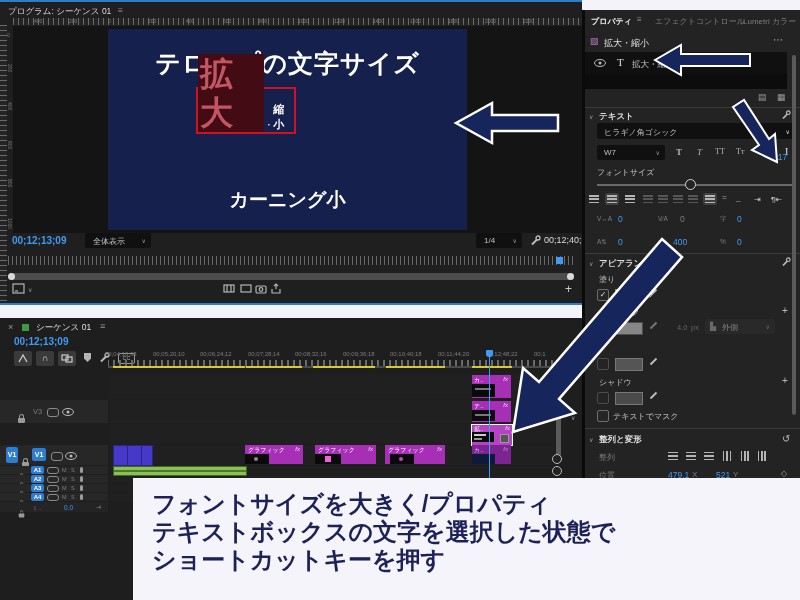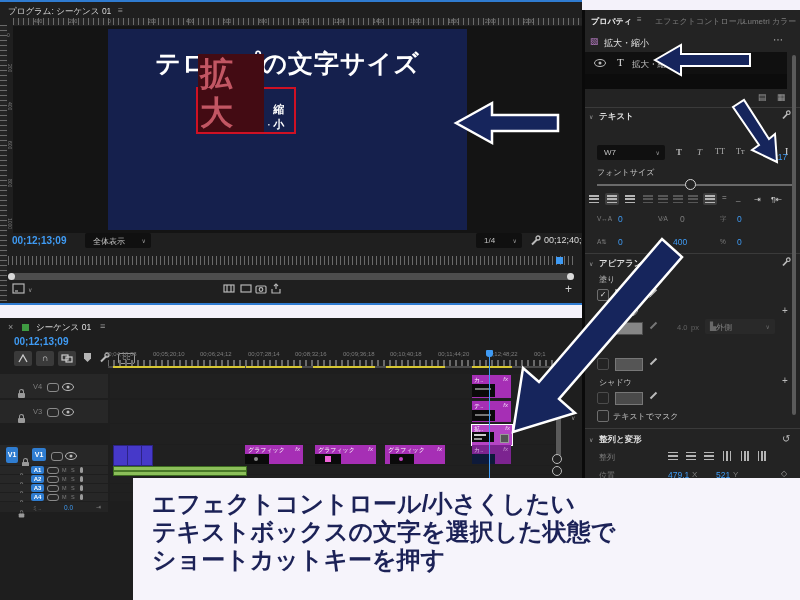--- a/index.html
+++ b/index.html
@@ -60,20 +60,21 @@
   <span class="a dim" style="left:7px;top:216px;font-size:5px;writing-mode:vertical-rl">1000</span>
 
   <div class="a" style="left:13px;top:24px;width:569px;height:207px;background:#141414"></div>
   <div class="a" style="left:108px;top:27px;width:359px;height:201px;background:#15204d">
     <div class="a jp" style="left:0;top:18px;width:359px;text-align:center;color:#fff;font-size:25px;letter-spacing:1px">テロップの文字サイズ</div>
     <div class="a" style="left:88px;top:58px;width:96px;height:43px;border:2px solid #cf1124;display:flex;align-items:flex-end">
       <span class="jp" style="background:#430b13;color:#c25663;font-size:33px;line-height:39px;padding:0 2px">拡大</span>
       <span style="color:#fff;font-size:9px;line-height:14px">・</span>
       <span class="jp" style="color:#fff;font-size:11px;line-height:15px">縮小</span>
     </div>
+    <div class="a jp" style="left:0;top:158px;width:359px;text-align:center;color:#fff;font-size:19px;letter-spacing:0">カーニング小</div>
   </div>
 
   <div class="a blue" style="left:12px;top:233px;font-size:10px;font-weight:bold">00;12;13;09</div>
   <div class="a well" style="left:85px;top:231px;width:66px;height:15px">
     <span class="a txt" style="left:8px;top:3px;font-size:8px">全体表示</span>
     <span class="a chev" style="right:5px;top:4px">∨</span>
   </div>
   <div class="a well" style="left:476px;top:231px;width:46px;height:15px">
     <span class="a txt" style="left:8px;top:3px;font-size:8px">1/4</span>
     <span class="a chev" style="right:5px;top:4px">∨</span>
@@ -137,20 +138,24 @@
   <span class="a" style="left:173px;top:82px;color:#999;font-size:9px">▤</span>
   <span class="a" style="left:192px;top:82px;color:#999;font-size:9px">▦</span>
   <div class="a" style="left:0;top:97px;width:215px;height:1px;background:#3a3a3a"></div>
 
   <span class="a chev" style="left:4px;top:103px">∨</span>
   <span class="a txt" style="left:14px;top:101px;font-weight:bold;color:#dedede">テキスト</span>
   <svg class="a" style="left:196px;top:100px" width="10" height="10">
       <circle cx="7.3" cy="2.7" r="1.8" fill="none" stroke="#bbb" stroke-width="1.2"></circle>
       <line x1="6.3" y1="4" x2="2" y2="8.5" stroke="#bbb" stroke-width="1.8"></line>
     </svg>
+  <div class="a well" style="left:12px;top:113px;width:198px;height:16px">
+    <span class="a txt" style="left:7px;top:4px;font-size:8px">ヒラギノ角ゴシック</span>
+    <span class="a chev" style="right:5px;top:5px;color:#ddd">∨</span>
+  </div>
   <div class="a well" style="left:12px;top:135px;width:68px;height:15px">
     <span class="a txt" style="left:7px;top:3px;font-size:8px">W7</span>
     <span class="a chev" style="right:5px;top:4px">∨</span>
   </div>
   <span class="a" style="left:91px;top:137px;color:#b5b5b5;font-size:9px;font-weight:bold;font-family:'Liberation Serif',serif">T</span>
   <span class="a" style="left:112px;top:137px;color:#b5b5b5;font-size:9px;font-style:italic;font-family:'Liberation Serif',serif">T</span>
   <span class="a" style="left:130px;top:137px;color:#b5b5b5;font-size:8px;font-family:'Liberation Serif',serif">TT</span>
   <span class="a" style="left:151px;top:137px;color:#b5b5b5;font-size:8px;font-family:'Liberation Serif',serif">Tт</span>
   <span class="a" style="left:172px;top:137px;color:#b5b5b5;font-size:8px;font-family:'Liberation Serif',serif">T¹</span>
   <span class="a" style="left:200px;top:136px;color:#e0e0e0;font-size:10px;font-family:'Liberation Serif',serif">I</span>
@@ -222,21 +227,21 @@
   <span class="a" style="left:197px;top:295px;color:#bbb;font-size:10px">+</span>
   <div class="a cbx" style="left:12px;top:312px;opacity:.55"></div>
   <div class="a" style="left:30px;top:312px;width:26px;height:11px;background:#e8e8e8;border:1px solid #777;opacity:.5"></div>
   <svg class="a" style="left:63px;top:311px;opacity:.55" width="10" height="11">
       <line x1="8.5" y1="1.5" x2="2.5" y2="7.5" stroke="#bbb" stroke-width="2"></line>
     </svg>
   <span class="a dim" style="left:92px;top:313px;font-size:7.5px;opacity:.7">4.0</span>
   <span class="a dim" style="left:106px;top:313px;font-size:7.5px;opacity:.7">px</span>
   <div class="a" style="left:120px;top:309px;width:70px;height:15px;background:#2e2e2e;border-radius:2px;opacity:.6">
     <span class="a" style="left:5px;top:3px;color:#999;font-size:8px">▙</span>
-    <span class="a txt" style="left:11px;top:3px;font-size:8px">外側</span>
+    <span class="a txt" style="left:17px;top:3px;font-size:8px">外側</span>
     <span class="a chev" style="right:5px;top:4px">∨</span>
   </div>
 
   <div class="a cbx" style="left:12px;top:348px;opacity:.55"></div>
   <div class="a" style="left:30px;top:348px;width:26px;height:11px;background:#555;border:1px solid #777"></div>
   <svg class="a" style="left:63px;top:347px" width="10" height="11">
       <line x1="8.5" y1="1.5" x2="2.5" y2="7.5" stroke="#bbb" stroke-width="2"></line>
     </svg>
 
   <span class="a txt" style="left:14px;top:367px;font-size:8px">シャドウ</span>
@@ -330,29 +335,20 @@
   <span class="a dim sm" style="left:486px;top:33px;font-size:6px">00;12;48;22</span>
   <span class="a dim sm" style="left:534px;top:33px;font-size:6px">00;1</span>
 
   <div class="a" style="left:108px;top:48px;width:447px;height:2px;background:#4a4a4a"></div>
   <div class="a" style="left:113px;top:48px;width:132px;height:2px;background:#d8c832"></div>
   <div class="a" style="left:246px;top:48px;width:56px;height:2px;background:#d8c832"></div>
   <div class="a" style="left:313px;top:48px;width:62px;height:2px;background:#d8c832"></div>
   <div class="a" style="left:386px;top:48px;width:59px;height:2px;background:#d8c832"></div>
   <div class="a" style="left:472px;top:48px;width:40px;height:2px;background:#d8c832"></div>
 
-  <div class="a" style="left:0;top:56px;width:108px;height:24px;background:#272727">
-    <span class="lock a" style="left:18px;top:10px"></span>
-    <span class="a dim" style="left:33px;top:8px;font-size:7.5px">V4</span>
-    <span class="target a" style="left:47px;top:9px"></span>
-    <svg class="a" style="left:62px;top:9px" width="12" height="8">
-        <ellipse cx="6" cy="4" rx="5.5" ry="3.5" fill="none" stroke="#bbb" stroke-width="1"></ellipse>
-        <circle cx="6" cy="4" r="1.5" fill="#bbb"></circle>
-      </svg>
-  </div>
   <div class="a" style="left:0;top:82px;width:108px;height:23px;background:#272727">
     <span class="lock a" style="left:18px;top:9px"></span>
     <span class="a dim" style="left:33px;top:7px;font-size:7.5px">V3</span>
     <span class="target a" style="left:47px;top:8px"></span>
     <svg class="a" style="left:62px;top:8px" width="12" height="8">
         <ellipse cx="6" cy="4" rx="5.5" ry="3.5" fill="none" stroke="#bbb" stroke-width="1"></ellipse>
         <circle cx="6" cy="4" r="1.5" fill="#bbb"></circle>
       </svg>
   </div>
   <div class="a" style="left:0;top:127px;width:108px;height:20px;background:#272727">
@@ -476,21 +472,21 @@
 
   <div class="a" style="left:556px;top:55px;width:5px;height:90px;background:#5a5a5a;border-radius:3px"></div>
   <span class="a chev" style="left:571px;top:96px">∨</span>
   <div class="a" style="left:552px;top:136px;width:8px;height:8px;border:1.5px solid #bbb;border-radius:50%;background:#222"></div>
   <div class="a" style="left:552px;top:148px;width:8px;height:8px;border:1.5px solid #bbb;border-radius:50%;background:#222"></div>
 </div>
 
 <div class="a" style="left:582px;top:10px;width:3px;height:590px;background:#0a0a0a"></div>
 
 <div class="a" style="left:133px;top:478px;width:667px;height:122px;background:#f6f4fb;z-index:40">
-  <div class="jp" style="position:absolute;left:19px;top:10px;font-size:24px;color:#1c2257">エフェクトコントロール/小さくしたい</div>
+  <div class="jp" style="position:absolute;left:19px;top:10px;font-size:24px;color:#1c2257">フォントサイズを大きく/プロパティ</div>
   <div class="jp" style="position:absolute;left:19px;top:66px;font-size:24px;color:#1c2257">ショートカットキーを押す</div>
   <div class="jp" style="position:absolute;left:19px;top:38px;font-size:24px;color:#1c2257">テキストボックスの文字を選択した状態で</div>
 </div>
 
 <svg class="a" width="800" height="600" style="left:0;top:0;pointer-events:none;z-index:50">
   <polygon points="456,123 492,103 492,115 558,115 558,131 492,131 492,143" fill="#16255c" stroke="#fff" stroke-width="2.5"></polygon>
   <polygon points="655,60 681,45 681,54 750,54 750,66 681,66 681,75" fill="#16255c" stroke="#fff" stroke-width="2"></polygon>
   <polygon points="777,162 752,150 759,145 733,107 744,100 769,139 775,134" fill="#16255c" stroke="#fff" stroke-width="2"></polygon>
   <polygon points="513,432 523,368 539,382 662,239 682,257 559,399 575,413" fill="#16255c" stroke="#fff" stroke-width="2.5"></polygon>
 </svg>

